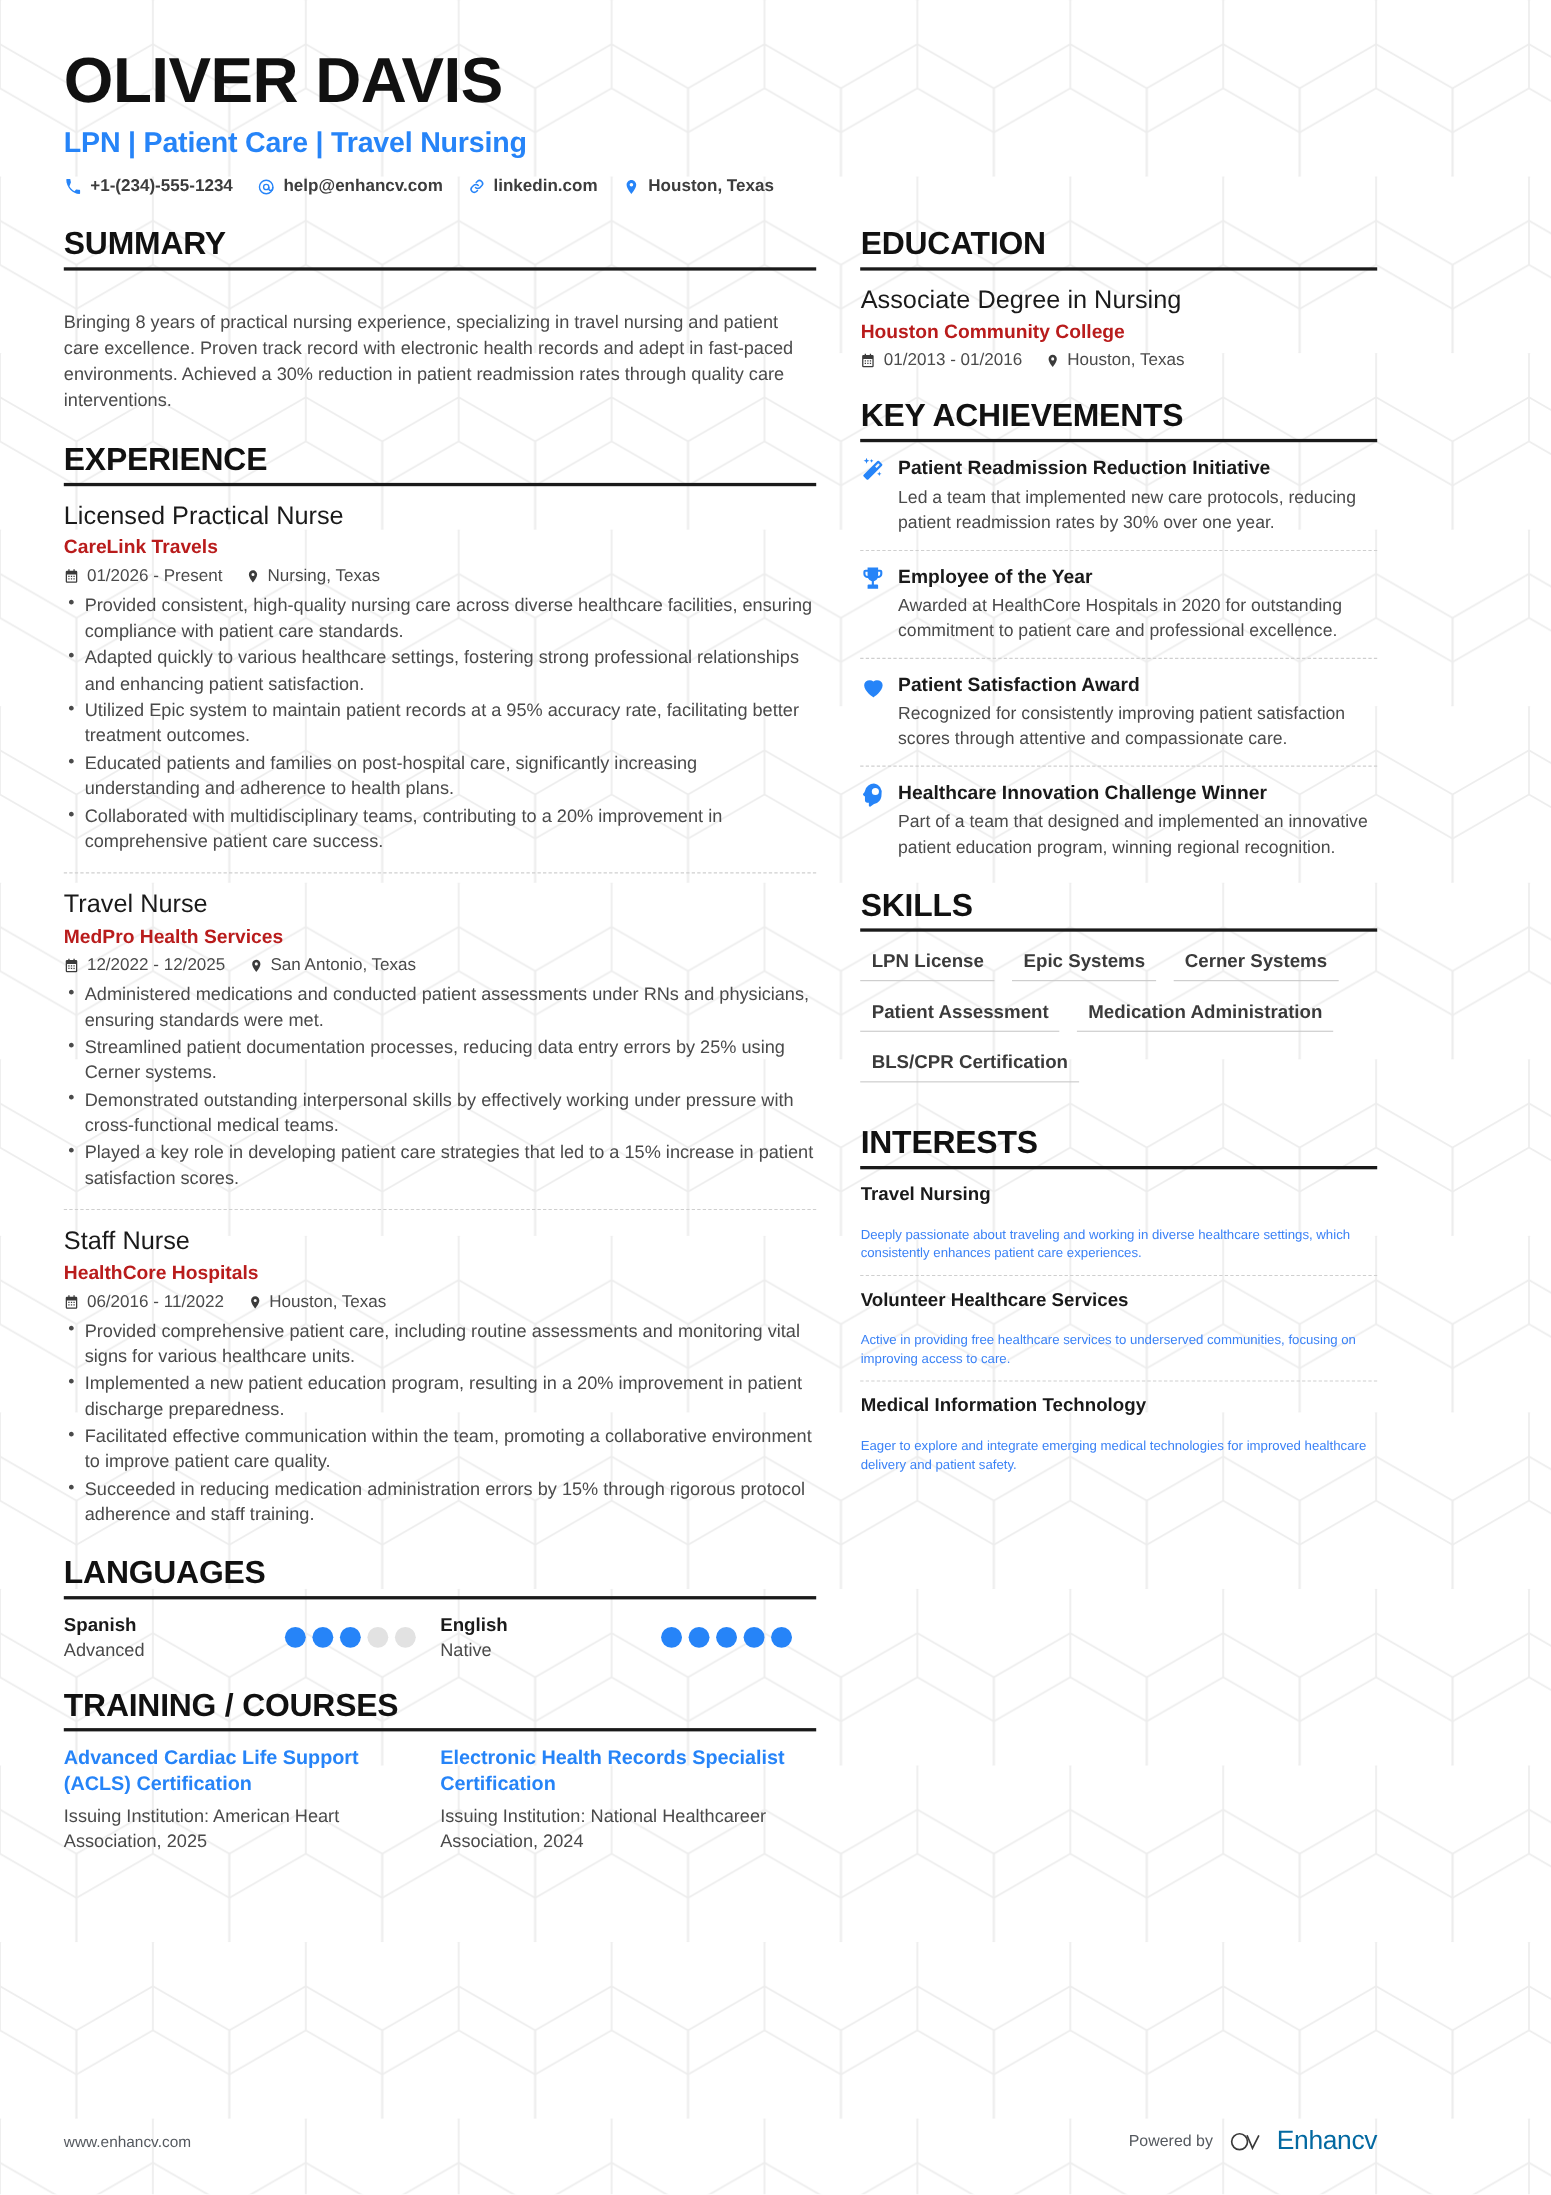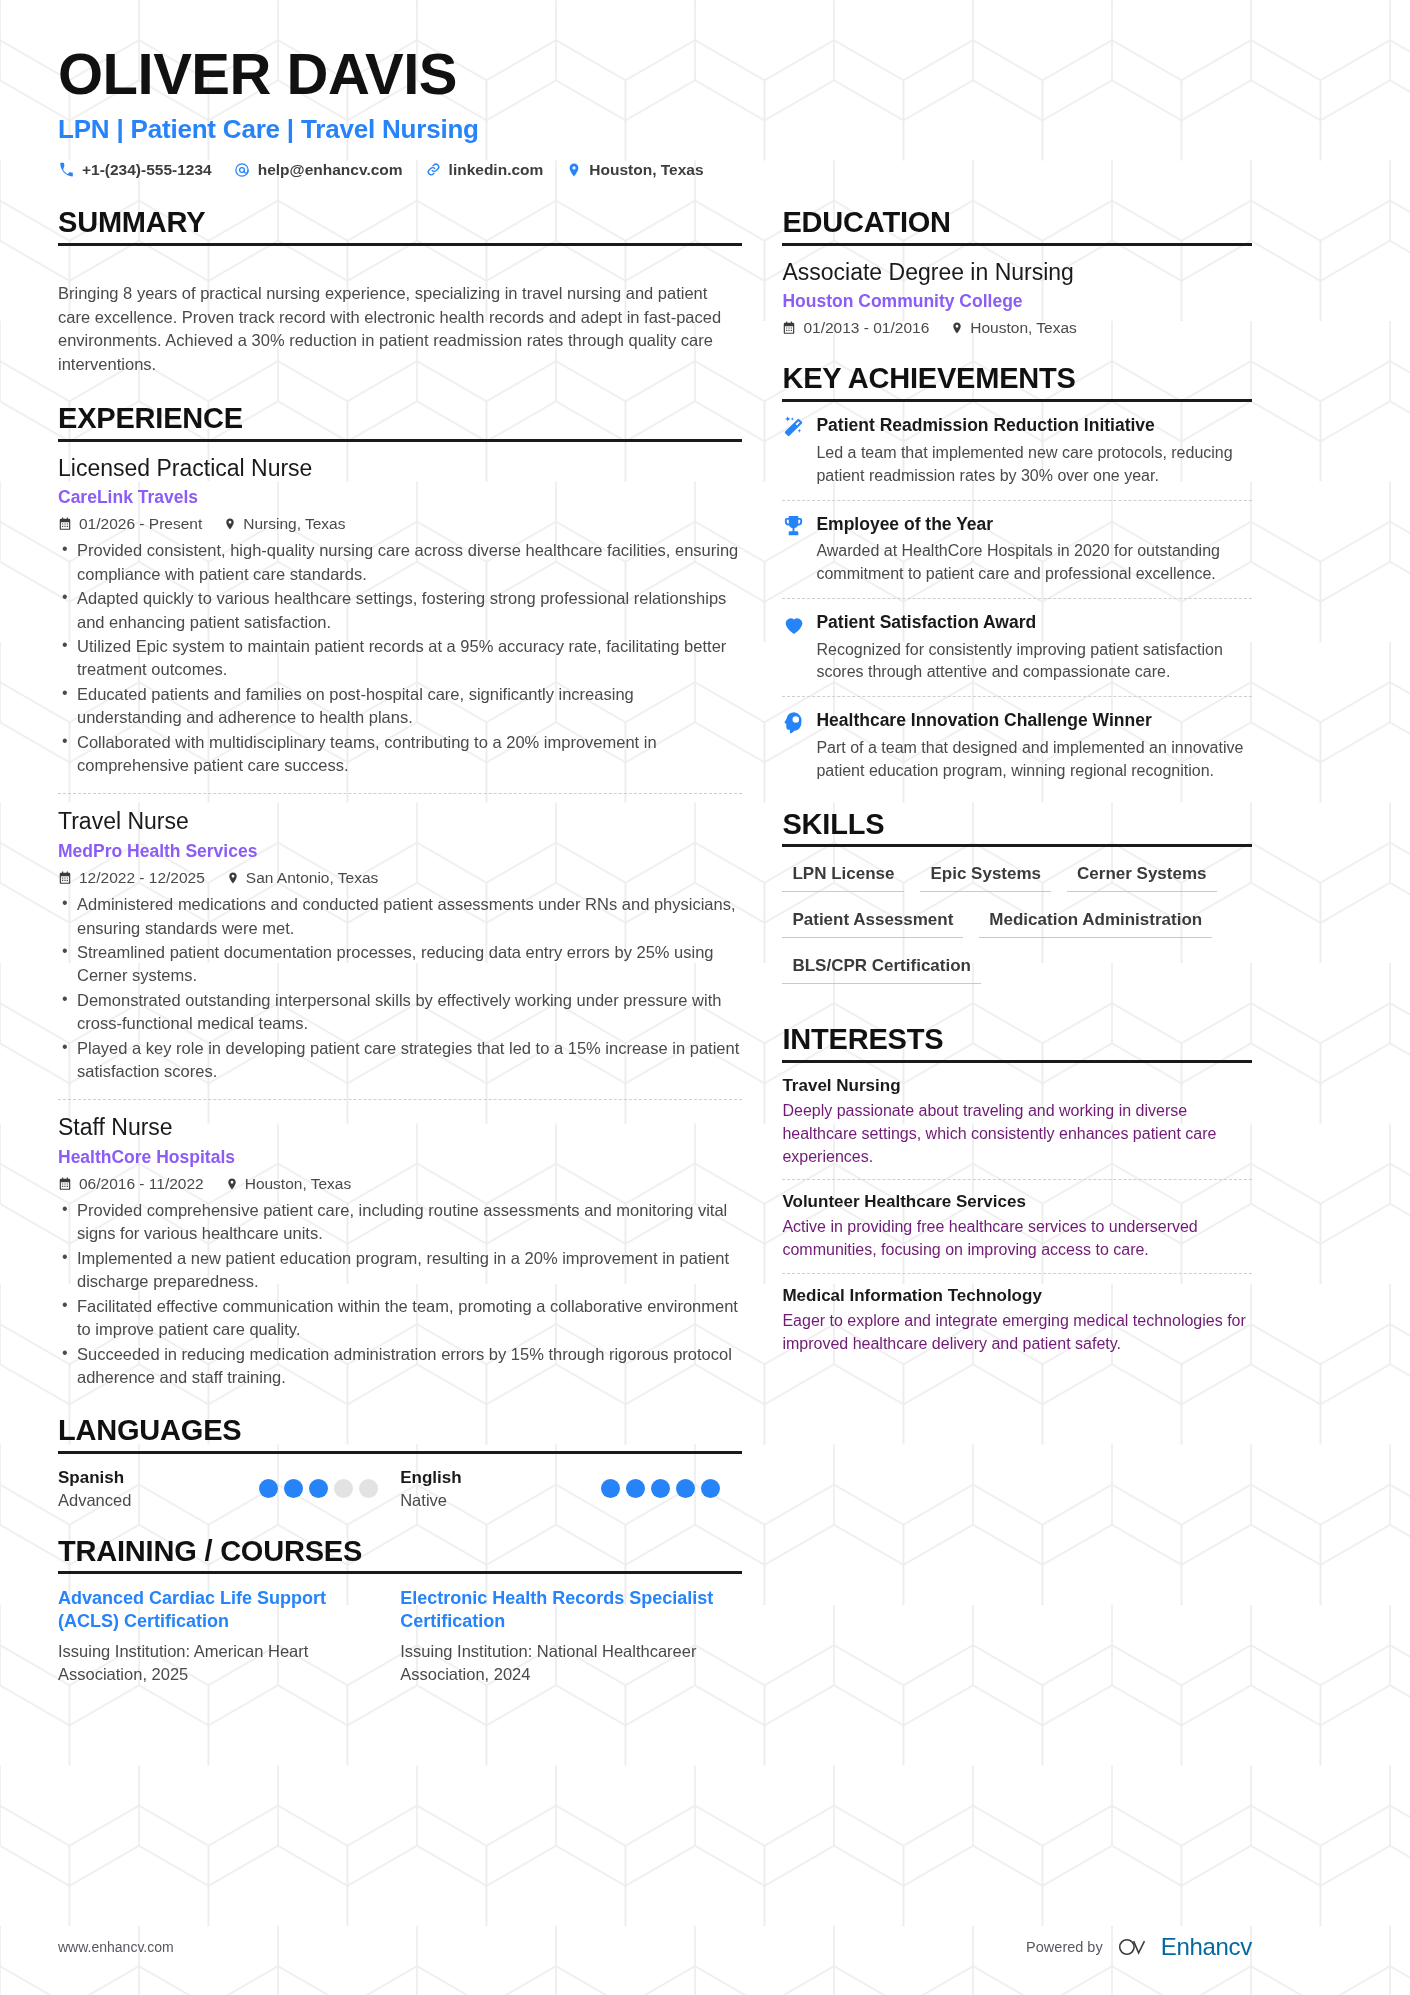--- a/index.html
+++ b/index.html
@@ -108,21 +108,21 @@
   
   .entry { margin-bottom: 16px; }
   .entry-title {
     font-size: 23px;
     color: #1a1a1a;
     line-height: 1.2;
   }
   .entry-org {
     font-size: 17.5px;
     font-weight: bold;
-    color: #8b5cf6;
+    color: #b91c1c;
     margin-top: 5px;
   }
   .entry-meta {
     display: flex;
     margin-top: 7px;
     font-size: 15.5px;
     color: #4a4a4a;
   }
   .entry-meta .meta-item {
     display: flex;
@@ -212,24 +212,24 @@
     white-space: nowrap;
   }
 
   
   .interest-title {
     font-size: 17px;
     font-weight: bold;
     color: #1a1a1a;
   }
   .interest-desc {
-    font-size: 16px;
+    font-size: 12px;
     line-height: 1.42;
-    color: #701a75;
-    margin-top: 4px;
+    color: #3b82f6;
+    margin-top: 18px;
   }
   .interest-sep {
     border-top: 1px dashed #cfcfcf;
     margin: 11px 0 12px 0;
   }
 
   
   .lang-wrap { display: flex; align-items: flex-start; }
   .lang-item {
     display: flex;

